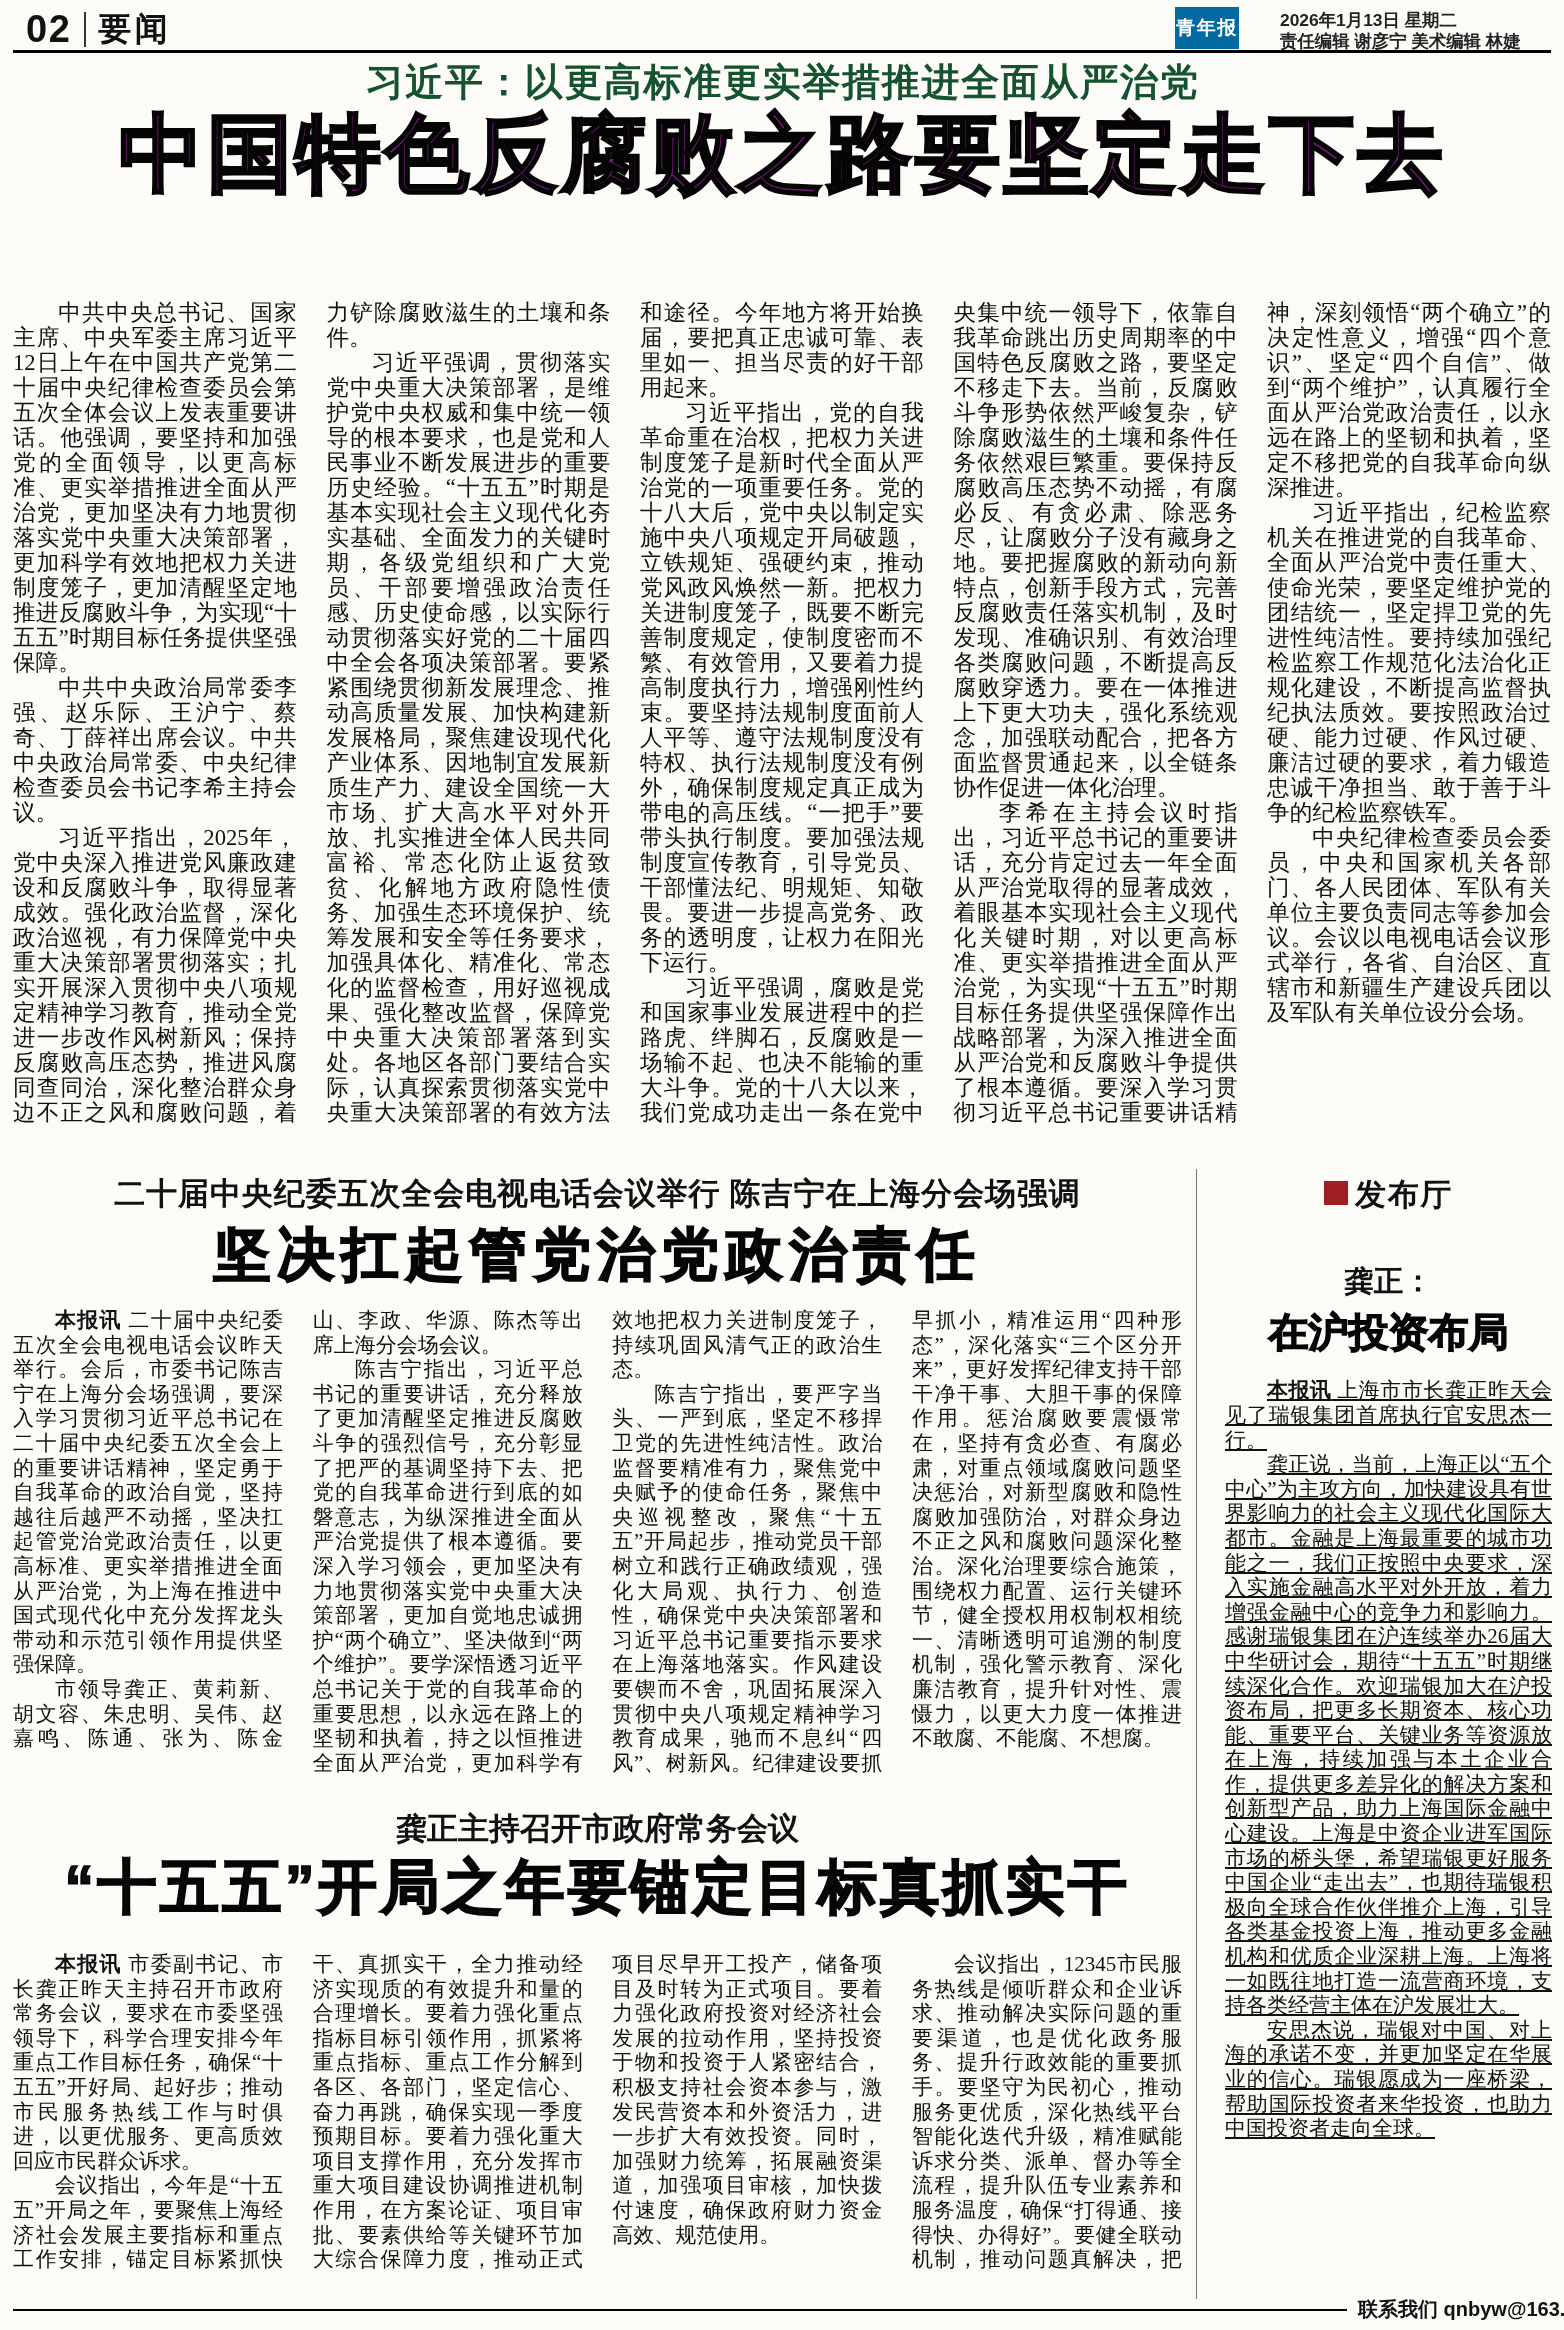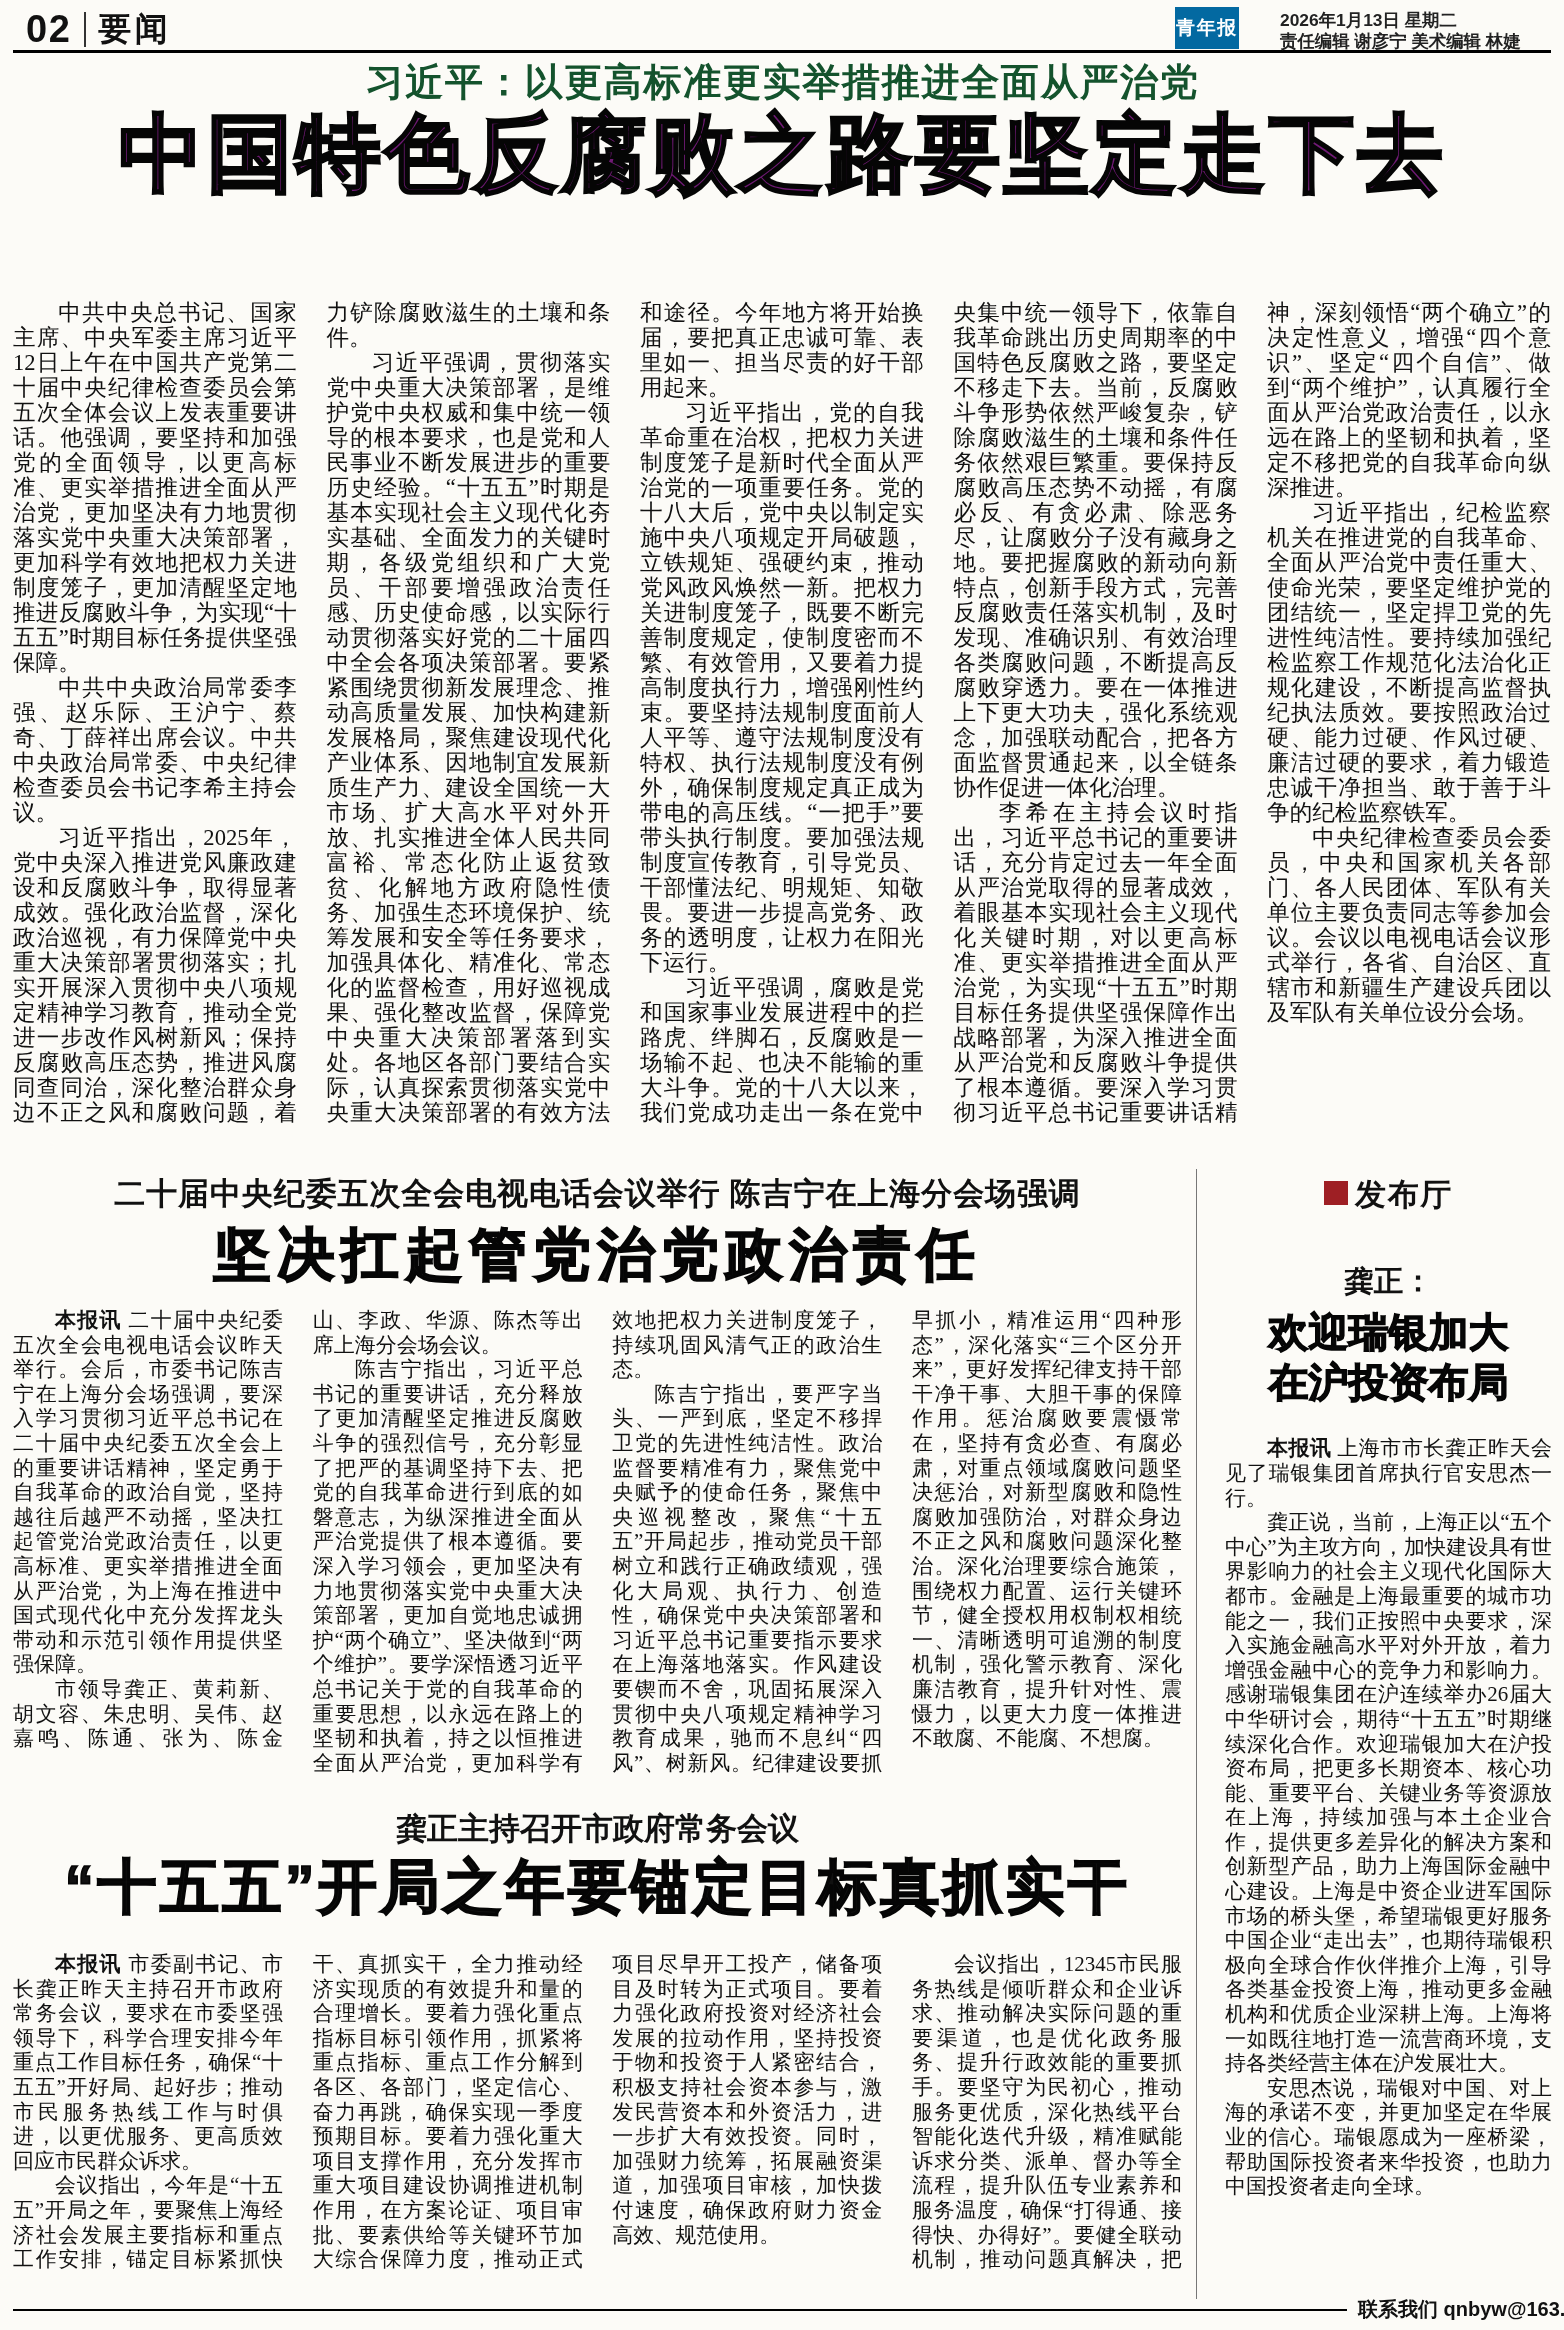--- a/index.html
+++ b/index.html
@@ -52,22 +52,22 @@
   
   .sidebar{position:absolute;left:1196px;top:1169px;width:356px;height:1130px;
            border-left:0.9px solid #777;padding-left:28px;box-sizing:border-box;}
   .sb-label{margin-top:5.2px;text-align:center;font-family:"Liberation Sans",sans-serif;
             font-size:31px;font-weight:900;letter-spacing:1.7px;}
   .sb-bullet{display:inline-block;width:24px;height:24px;background:#9e1f24;margin-right:7px;}
   .sb-prefix{margin-top:45px;text-align:center;font-family:"Liberation Sans",sans-serif;
              font-size:29.6px;font-weight:900;}
   .sb-title{margin-top:5.2px;text-align:center;font-family:"Liberation Sans",sans-serif;
             font-size:40px;line-height:50px;font-weight:900;-webkit-text-stroke:1.3px #050505;}
-  .sb-body{margin-top:29px;height:895px;overflow:hidden;
-           font-size:21px;line-height:24.6px;text-align:justify;}
+  .sb-body{margin-top:21px;height:895px;overflow:hidden;
+           font-size:21px;line-height:24.6px;text-align:justify;text-decoration:underline;}
   
   .foot-rule{position:absolute;left:13px;top:2309px;width:1334px;height:1.7px;background:#000;}
   .footer-contact{position:absolute;left:1358px;top:2296px;width:207px;
                   font-family:"Liberation Sans",sans-serif;font-size:20px;font-weight:bold;white-space:nowrap;}
 </style>
 </head>
 <body>
 
 <div class="masthead">
   <span class="pagenum">02</span>
@@ -111,21 +111,20 @@
     <p>会议指出，今年是“十五五”开局之年，要聚焦上海经济社会发展主要指标和重点工作安排，锚定目标紧抓快干、真抓实干，全力推动经济实现质的有效提升和量的合理增长。要着力强化重点指标目标引领作用，抓紧将重点指标、重点工作分解到各区、各部门，坚定信心、奋力再跳，确保实现一季度预期目标。要着力强化重大项目支撑作用，充分发挥市重大项目建设协调推进机制作用，在方案论证、项目审批、要素供给等关键环节加大综合保障力度，推动正式项目尽早开工投产，储备项目及时转为正式项目。要着力强化政府投资对经济社会发展的拉动作用，坚持投资于物和投资于人紧密结合，积极支持社会资本参与，激发民营资本和外资活力，进一步扩大有效投资。同时，加强财力统筹，拓展融资渠道，加强项目审核，加快拨付速度，确保政府财力资金高效、规范使用。</p>
     <p>会议指出，12345市民服务热线是倾听群众和企业诉求、推动解决实际问题的重要渠道，也是优化政务服务、提升行政效能的重要抓手。要坚守为民初心，推动服务更优质，深化热线平台智能化迭代升级，精准赋能诉求分类、派单、督办等全流程，提升队伍专业素养和服务温度，确保“打得通、接得快、办得好”。要健全联动机制，推动问题真解决，把热线打造成智慧高效、惠企利民的“总客服”。要深化12345热线与110等紧急热线、水电气热等公共事业服务热线的联动对接，推动热线服务从“政务响应”向“广域覆盖”拓展。</p>
   </div>
 
 <div class="sidebar">
   <div class="sb-label">
     <span class="sb-bullet"></span><span>发布厅</span>
   </div>
   <div class="sb-prefix">龚正：</div>
   <div class="sb-title">
-    <div>欢迎瑞银加大</div>
     <div>在沪投资布局</div>
   </div>
   <div class="sb-body">
       <p><b>本报讯</b> 上海市市长龚正昨天会见了瑞银集团首席执行官安思杰一行。</p>
       <p>龚正说，当前，上海正以“五个中心”为主攻方向，加快建设具有世界影响力的社会主义现代化国际大都市。金融是上海最重要的城市功能之一，我们正按照中央要求，深入实施金融高水平对外开放，着力增强金融中心的竞争力和影响力。感谢瑞银集团在沪连续举办26届大中华研讨会，期待“十五五”时期继续深化合作。欢迎瑞银加大在沪投资布局，把更多长期资本、核心功能、重要平台、关键业务等资源放在上海，持续加强与本土企业合作，提供更多差异化的解决方案和创新型产品，助力上海国际金融中心建设。上海是中资企业进军国际市场的桥头堡，希望瑞银更好服务中国企业“走出去”，也期待瑞银积极向全球合作伙伴推介上海，引导各类基金投资上海，推动更多金融机构和优质企业深耕上海。上海将一如既往地打造一流营商环境，支持各类经营主体在沪发展壮大。</p>
       <p>安思杰说，瑞银对中国、对上海的承诺不变，并更加坚定在华展业的信心。瑞银愿成为一座桥梁，帮助国际投资者来华投资，也助力中国投资者走向全球。</p>
     </div>
 </div>
 
 <div class="foot-rule"></div>

